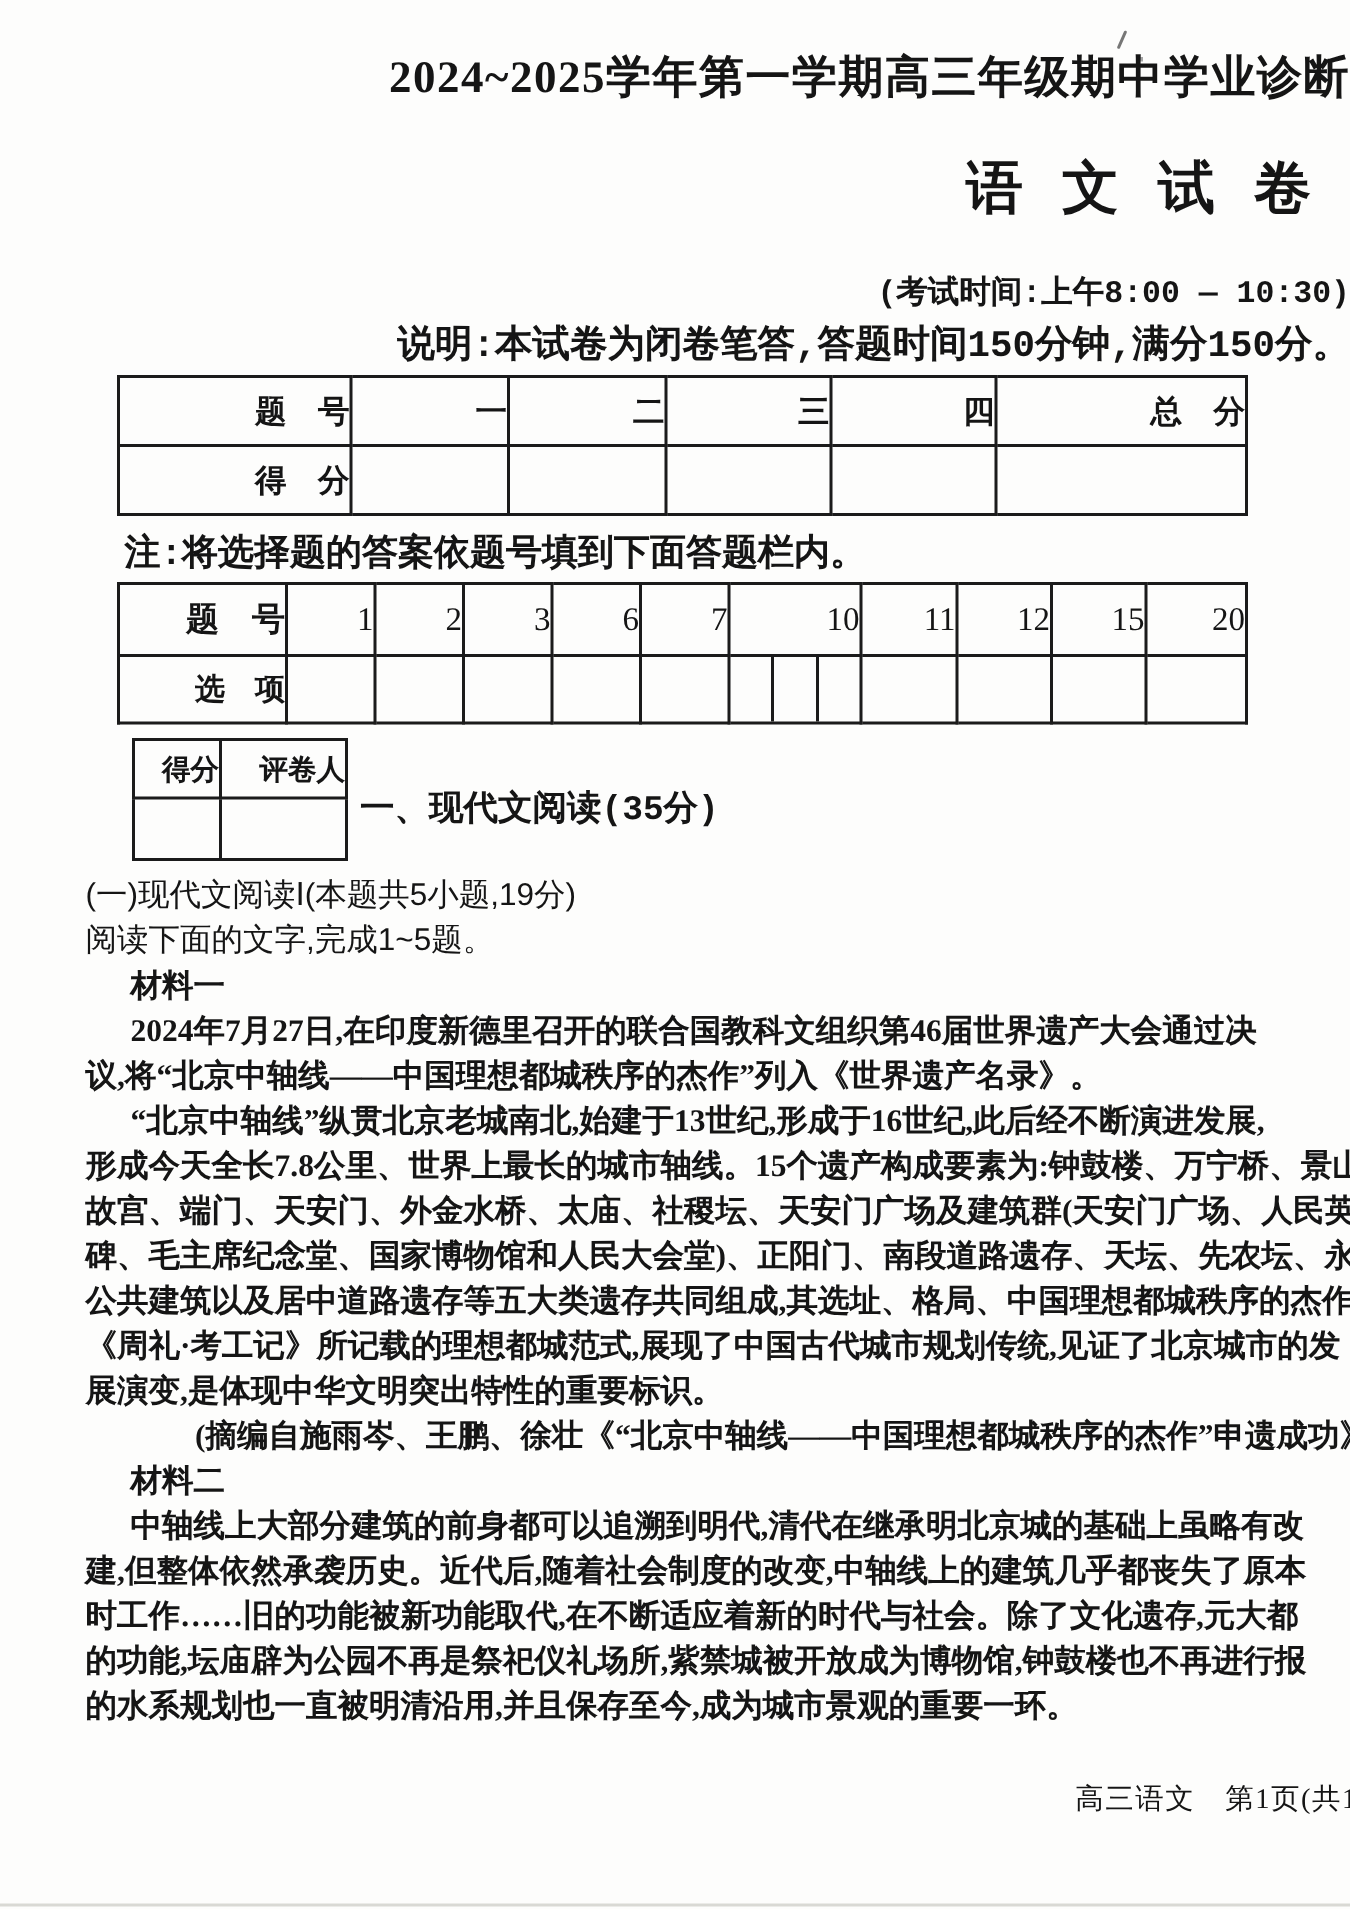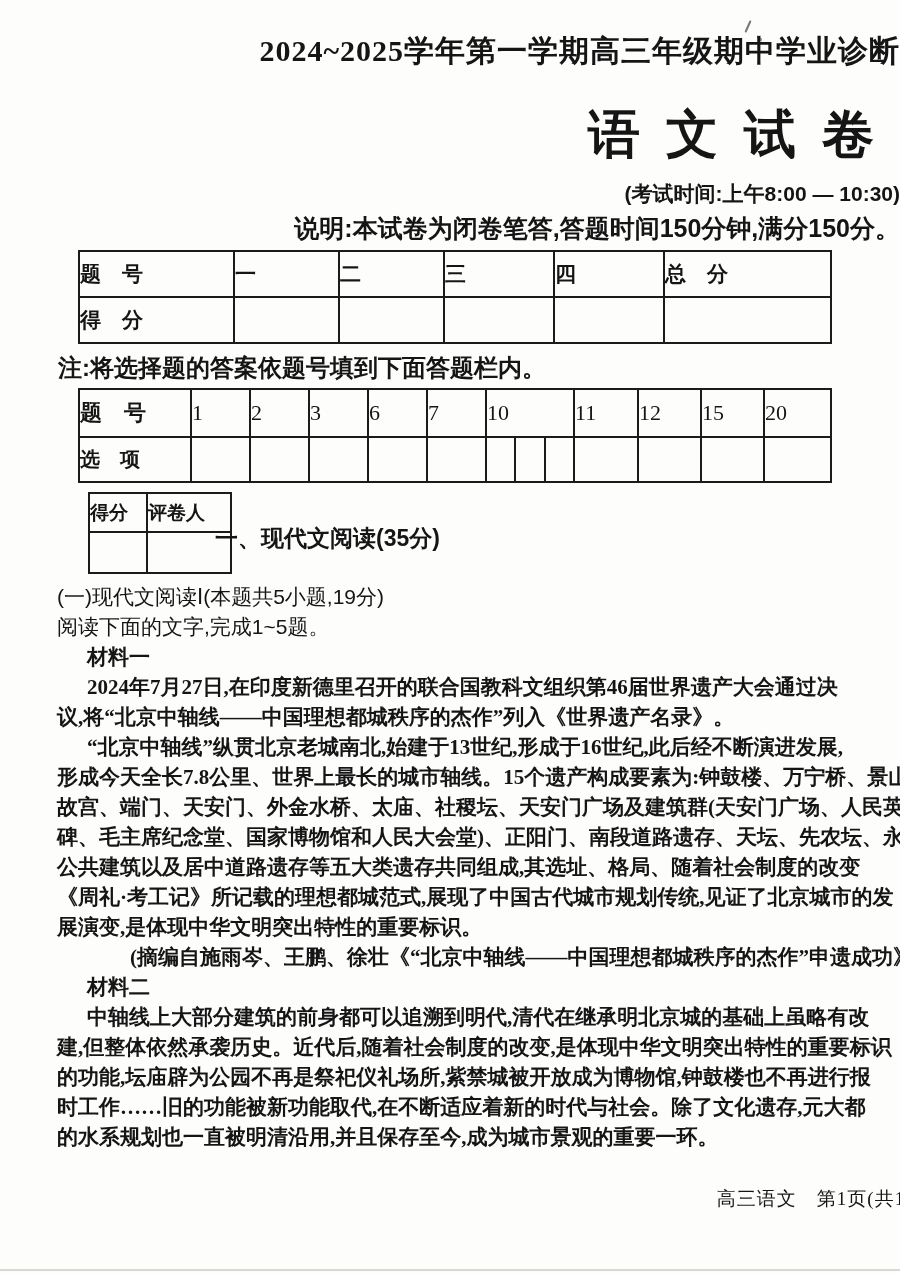--- a/index.html
+++ b/index.html
@@ -5,29 +5,29 @@
 <style>
   html,body { margin:0; padding:0; background:#ffffff; }
   #page {
     position:relative; width:900px; height:1273px;
     background:#fdfdfc; overflow:hidden;
     font-family:"Liberation Serif","DejaVu Serif",serif;
     color:#151515;
   }
   .abs { position:absolute; }
   .centerline { left:0; right:0; text-align:right; white-space:nowrap; }
-  .sans { font-family:Liberation Sans, sans-serif; }
+  .sans { font-family:Liberation Mono, monospace;margin-left:25px; }
 
   .school-year { top:31px; font-size:30px; font-weight:bold; letter-spacing:1px; }
-  .paper-title { top:100px; font-size:52px; font-weight:bold; letter-spacing:26px; text-indent:26px; }
+  .paper-title { top:100px; font-size:38px; font-weight:bold; letter-spacing:26px; text-indent:26px; }
   .exam-time   { top:180px; font-size:21px; font-weight:bold; }
   .instructions{ top:212px; font-size:25px; font-weight:bold; }
 
   table { border-collapse:collapse; table-layout:fixed; }
-  td { border:2px solid #1b1b1b; text-align:left; vertical-align:middle; padding:0; }
+  td { border:2px solid #1b1b1b; text-align:right; vertical-align:middle; padding:0; }
 
   .score-table { top:250px; left:78px; }
   .score-table td { height:44px; font-size:21px; }
   .table-label { font-weight:bold; font-family:"Liberation Sans","DejaVu Sans",sans-serif; font-size:20px; }
 
   .note { top:352px; left:58px; font-size:24px; font-weight:bold; }
 
   .answer-table { top:388px; left:78px; }
   .answer-table td.qnum { height:46px; font-size:22px; }
   .answer-table td.ansrow { height:43px; }
@@ -180,32 +180,32 @@
     <div class="line matlabel">材料一</div>
 
     <div class="line ind">2024年7月27日,在印度新德里召开的联合国教科文组织第46届世界遗产大会通过决</div>
     <div class="line body-line">议,将“北京中轴线——中国理想都城秩序的杰作”列入《世界遗产名录》。</div>
 
     <div class="line ind">“北京中轴线”纵贯北京老城南北,始建于13世纪,形成于16世纪,此后经不断演进发展,</div>
     <div class="line body-line">形成今天全长7.8公里、世界上最长的城市轴线。15个遗产构成要素为:钟鼓楼、万宁桥、景山、</div>
     <div class="line body-line">故宫、端门、天安门、外金水桥、太庙、社稷坛、天安门广场及建筑群(天安门广场、人民英雄纪念</div>
     <div class="line body-line">碑、毛主席纪念堂、国家博物馆和人民大会堂)、正阳门、南段道路遗存、天坛、先农坛、永定门。</div>
 
-    <div class="line body-line">公共建筑以及居中道路遗存等五大类遗存共同组成,其选址、格局、随着社会制度的改变</div>
+    <div class="line body-line">公共建筑以及居中道路遗存等五大类遗存共同组成,其选址、格局、中国理想都城秩序的杰作</div>
     <div class="line body-line">《周礼·考工记》所记载的理想都城范式,展现了中国古代城市规划传统,见证了北京城市的发</div>
     <div class="line body-line">展演变,是体现中华文明突出特性的重要标识。</div>
 
     <div class="line cit">(摘编自施雨岑、王鹏、徐壮《“北京中轴线——中国理想都城秩序的杰作”申遗成功》)</div>
 
     <div class="line matlabel">材料二</div>
 
     <div class="line ind">中轴线上大部分建筑的前身都可以追溯到明代,清代在继承明北京城的基础上虽略有改</div>
-    <div class="line body-line">建,但整体依然承袭历史。近代后,随着社会制度的改变,是体现中华文明突出特性的重要标识</div>
+    <div class="line body-line">建,但整体依然承袭历史。近代后,随着社会制度的改变,中轴线上的建筑几乎都丧失了原本</div>
+    <div class="line body-line">时工作……旧的功能被新功能取代,在不断适应着新的时代与社会。除了文化遗存,元大都</div>
     <div class="line body-line">的功能,坛庙辟为公园不再是祭祀仪礼场所,紫禁城被开放成为博物馆,钟鼓楼也不再进行报</div>
-    <div class="line body-line">时工作……旧的功能被新功能取代,在不断适应着新的时代与社会。除了文化遗存,元大都</div>
     <div class="line body-line">的水系规划也一直被明清沿用,并且保存至今,成为城市景观的重要一环。</div>
   </div>
 
   <div class="abs centerline footer">
     <span>高三语文　第1页(共12页)</span>
   </div>
 
   <div class="abs scan-edge"></div>
 </div>
 

